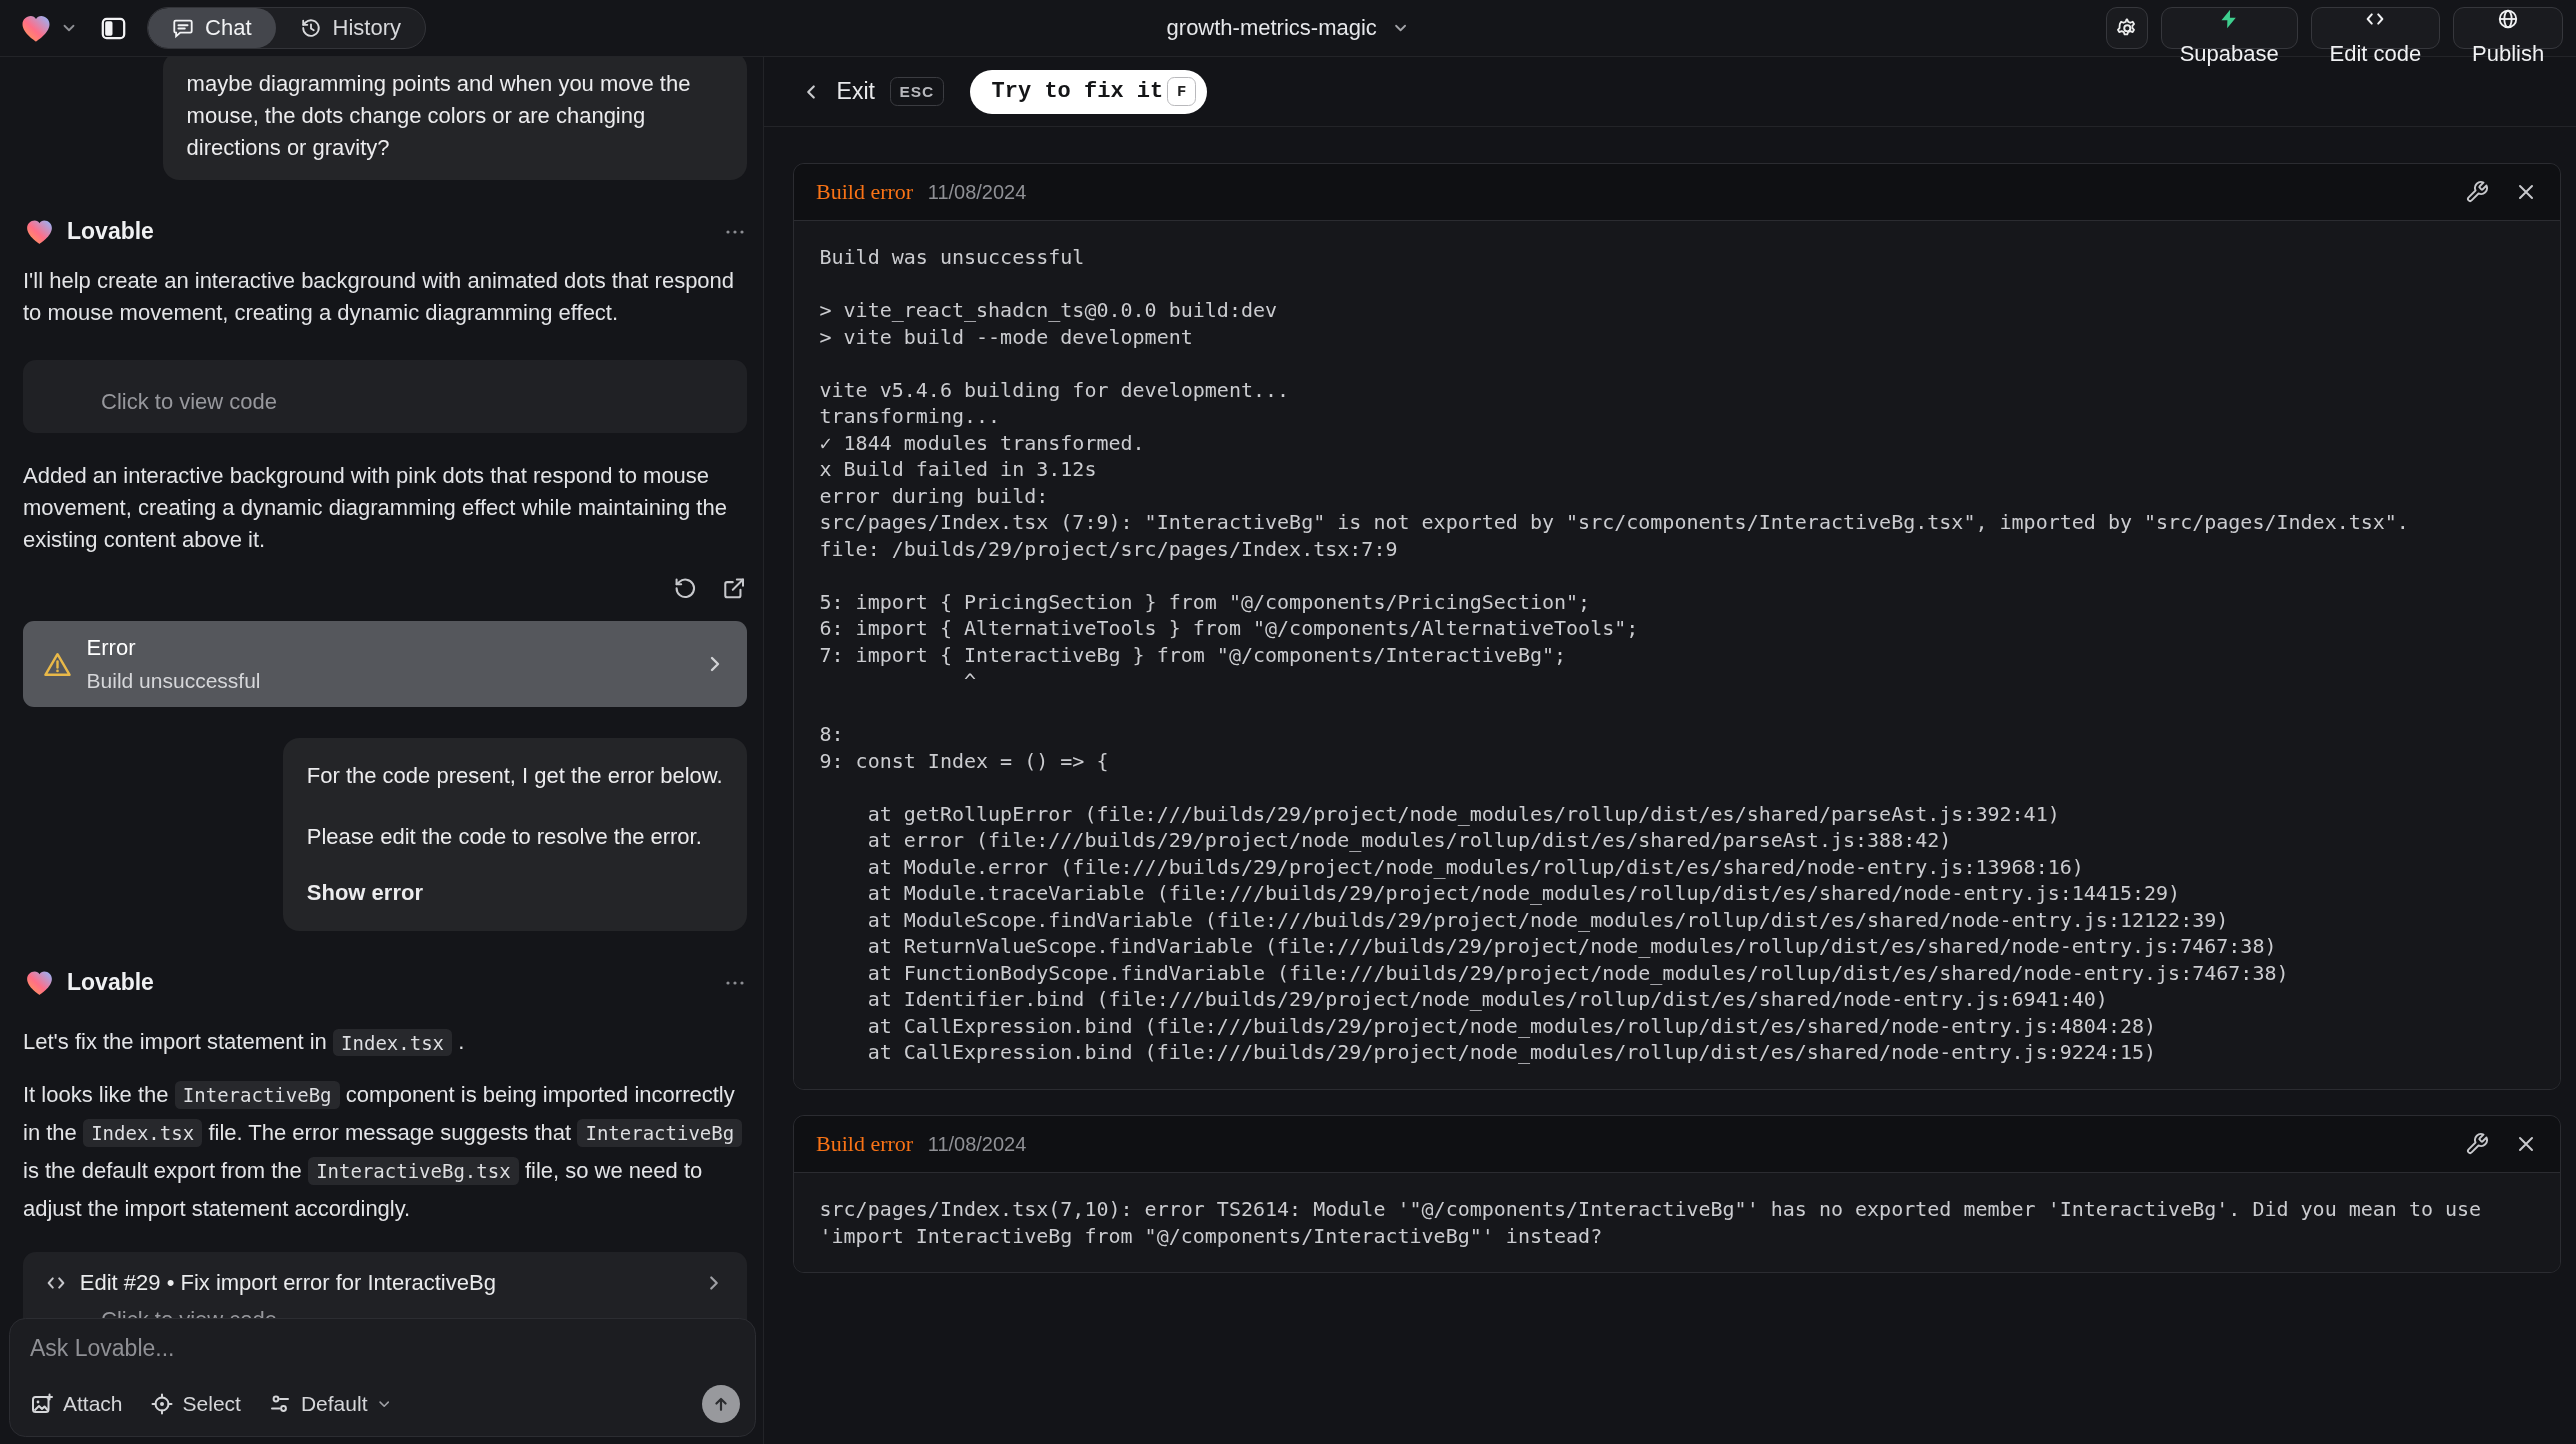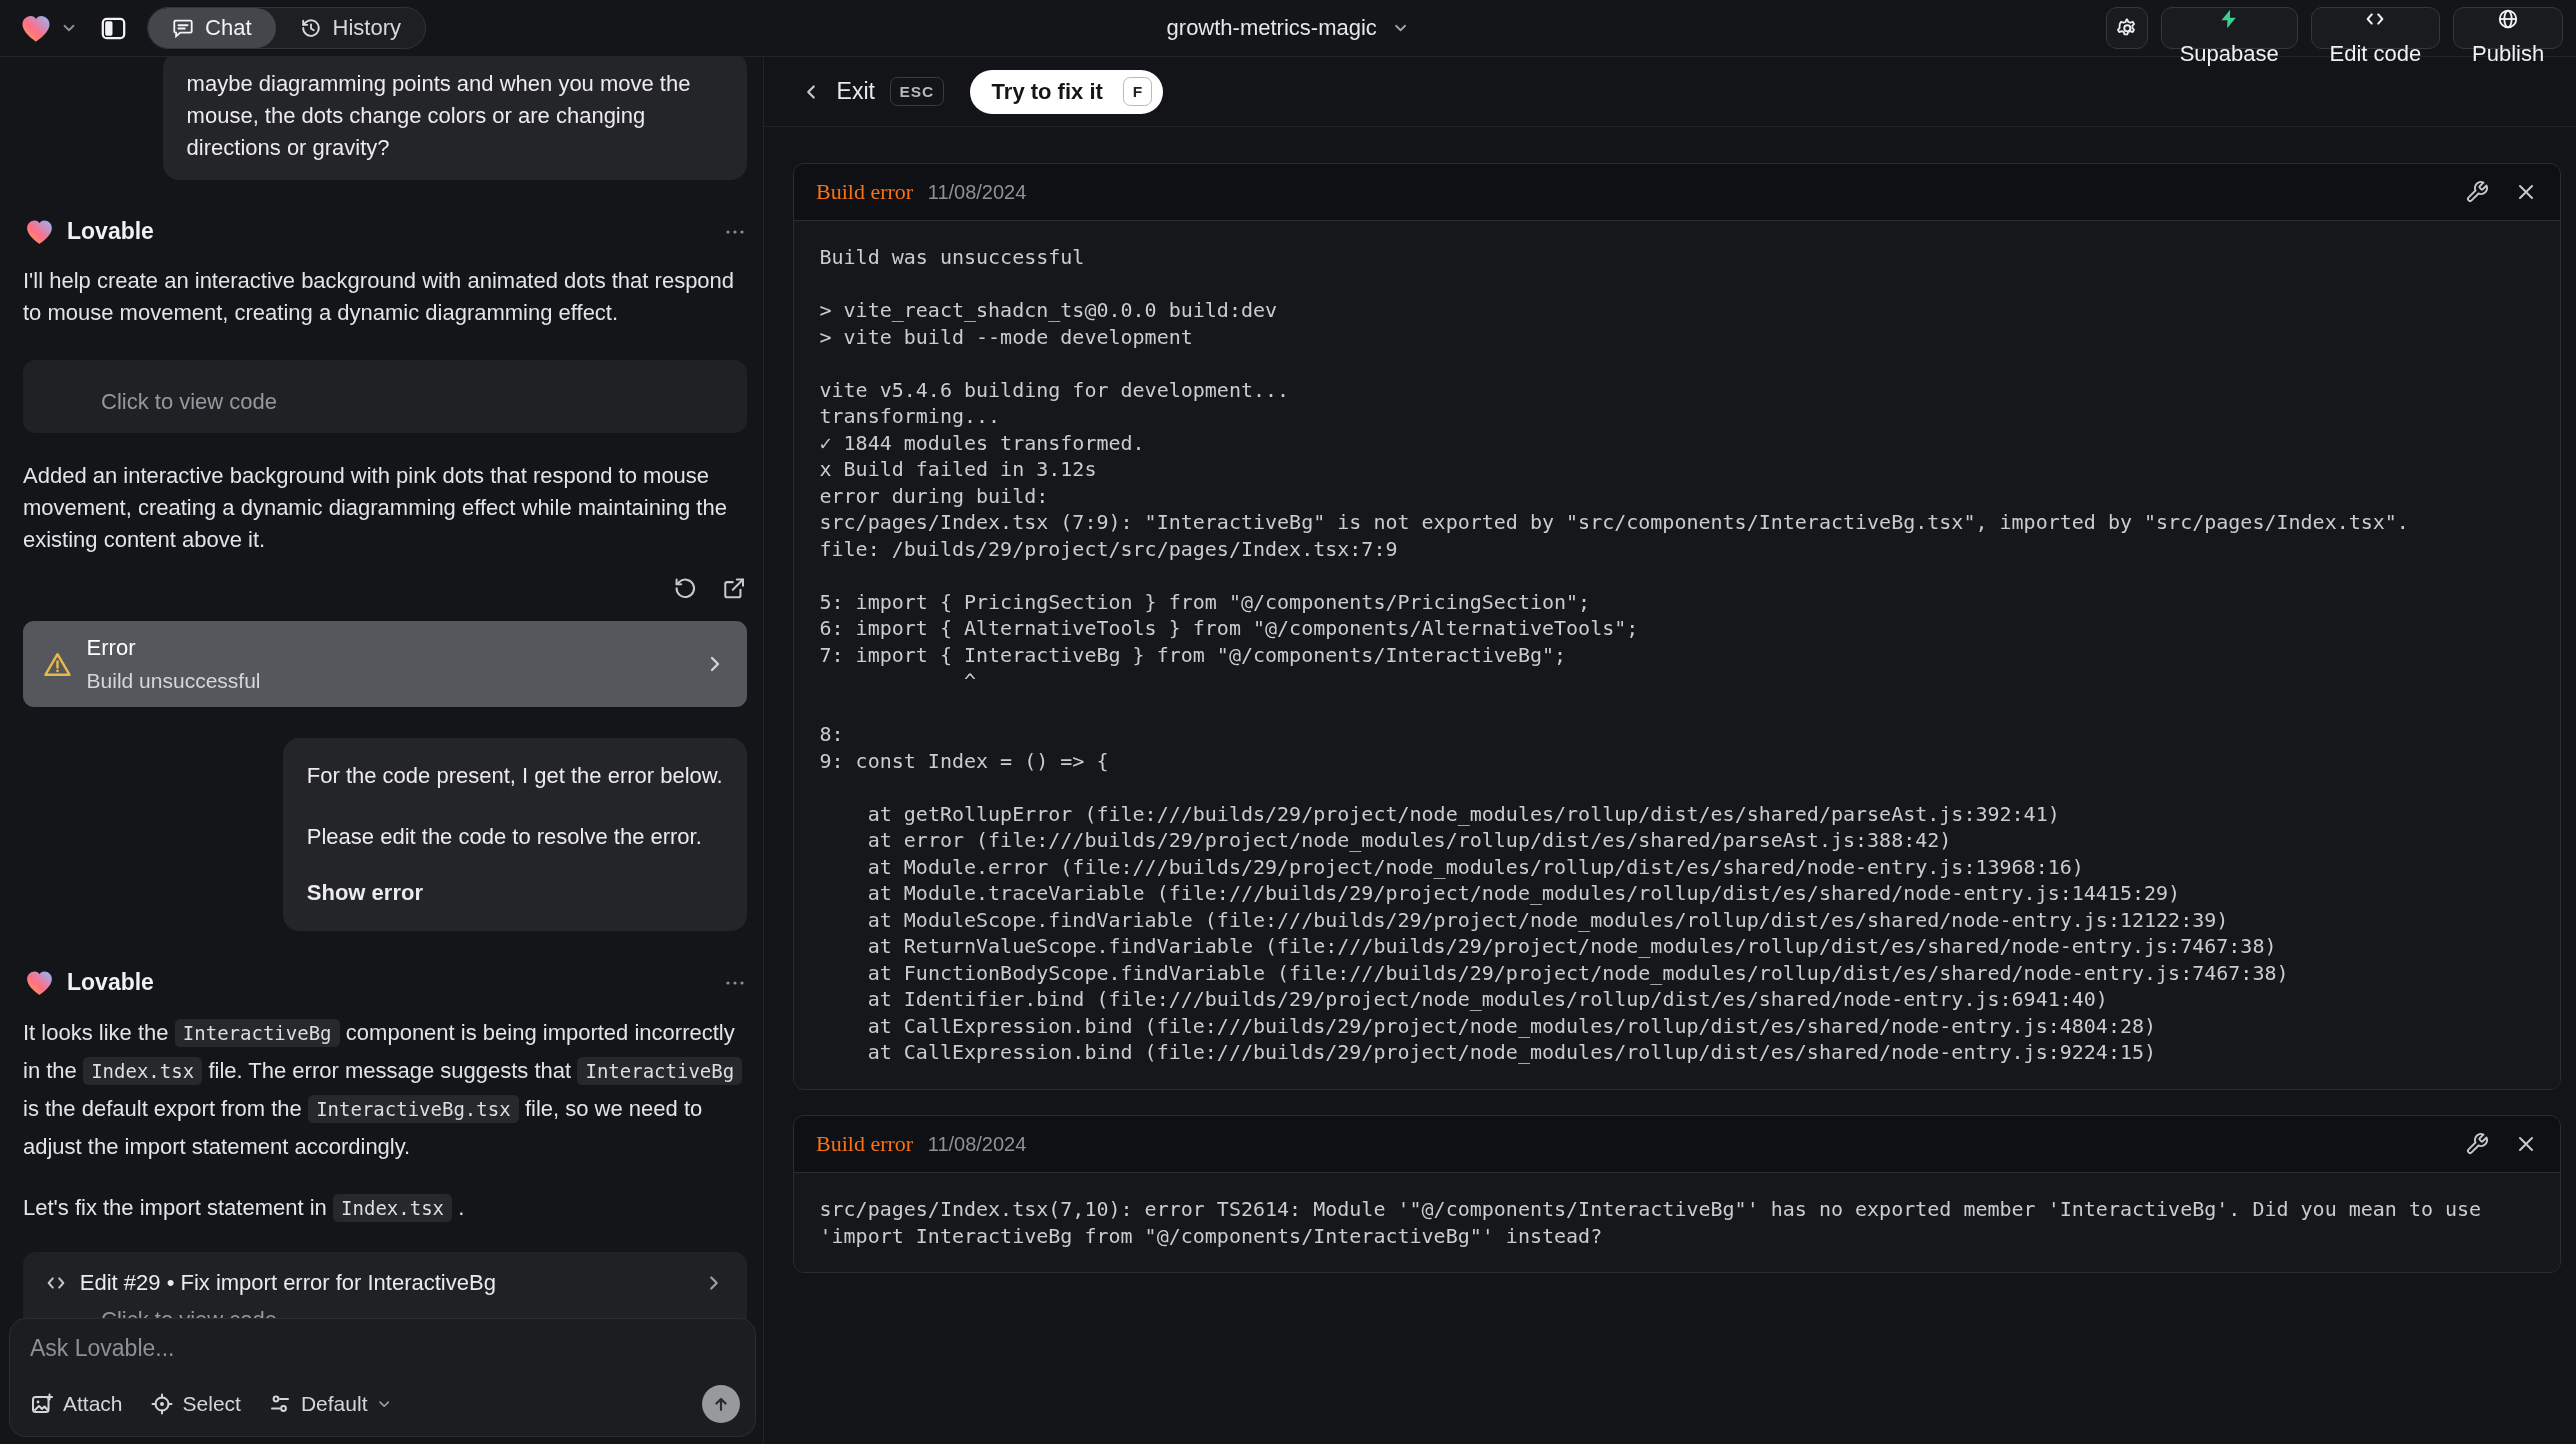--- a/index.html
+++ b/index.html
@@ -52,21 +52,21 @@
   .composer input::placeholder { color:#8f9095; }
   .composer-row { position:absolute; left:20px; right:14.6px; bottom:12.8px; display:flex; align-items:center; gap:27px; }
   .comp-btn { display:flex; align-items:center; gap:9px; font-size:21px; color:#d5d6d9; background:none; border:none; cursor:pointer; }
   .send { margin-left:auto; width:38px; height:38px; border-radius:50%; background:#98999d; border:none; display:flex; align-items:center; justify-content:center; color:#2a2b2e; cursor:pointer; }
 
   
   .preview { flex:1; display:flex; flex-direction:column; background:#131418; }
   .prev-head { height:70px; flex:none; display:flex; align-items:center; padding:0 36px; border-bottom:0.9px solid #232428; }
   .exit { display:flex; align-items:center; gap:14.6px; background:none; border:none; color:#e8e9eb; font-size:23px; cursor:pointer; }
   .keycap { font-size:15.5px; font-weight:bold; color:#b7b8bd; border:1.8px solid #3b3c41; border-radius:7.3px; padding:4.6px 9px; letter-spacing:0.9px; }
-  .fix-btn { margin-left:25.5px; display:flex; align-items:center; gap:20px; background:#ffffff; color:#141517; border:none; border-radius:22px; height:44px; padding:0 11px 0 22px; font-size:22px; font-weight:bold; cursor:pointer; }
+  .fix-btn { margin-left:25.5px; display:flex; align-items:center; gap:4px; background:#ffffff; color:#141517; border:none; border-radius:22px; height:44px; padding:0 11px 0 22px; font-size:22px; font-weight:bold; cursor:pointer;font-family:Liberation Mono, monospace; }
   .fix-key { width:29px; height:29px; border:1.8px solid #b9b9bc; border-radius:7.3px; display:flex; align-items:center; justify-content:center; font-size:15.5px; font-weight:bold; color:#222; }
   .prev-body { flex:1; padding:36px 14.6px 0 29px; overflow:hidden; }
   .err-card { border:0.9px solid #2b2c31; border-radius:11px; overflow:hidden; }
   .err-card + .err-card { margin-top:25.5px; }
   .err-head { background:#0f1013; height:57px; display:flex; align-items:center; padding:0 22px; border-bottom:0.9px solid #2b2c31; }
   .err-title { font-size:22px; color:#f97316;font-family:Liberation Serif, serif; }
   .err-date { font-size:20px; color:#8f9095; margin-left:14.6px; }
   .err-icons { margin-left:auto; display:flex; align-items:center; gap:25.5px; color:#c9cace; }
   .err-body { background:#16171b; padding:23px 25.5px; }
   .console { font-family:"DejaVu Sans Mono",monospace; font-size:20px; line-height:26.5px; color:#cbccd0; white-space:pre-wrap; word-break:break-word; }
@@ -323,22 +323,22 @@
             </svg>
           </span>
         <span class="name">Lovable</span>
         <button class="more">
             <svg width="24" height="24" viewBox="0 0 26 26">
               <use href="#i-more"></use>
             </svg>
           </button>
       </div>
 
+      <p class="rich" style="margin-top:24px">Let's fix the import statement in <span class="chip">Index.tsx</span> .</p>
       <p class="rich">It looks like the <span class="chip">InteractiveBg</span> component is being imported incorrectly in the <span class="chip">Index.tsx</span> file. The error message suggests that <span class="chip">InteractiveBg</span> is the default export from the <span class="chip">InteractiveBg.tsx</span> file, so we need to adjust the import statement accordingly.</p>
-      <p class="rich" style="margin-top:24px">Let's fix the import statement in <span class="chip">Index.tsx</span> .</p>
 
       <div class="edit-card" style="margin-top:25.5px">
         <div class="row1">
           <span class="icon" style="color:#c6c7cb">
               <svg width="22" height="22" viewBox="0 0 24 24">
                 <use href="#i-code"></use>
               </svg>
             </span>
           <span>Edit #29 • Fix import error for InteractiveBg</span>
           <span class="icon chev">

